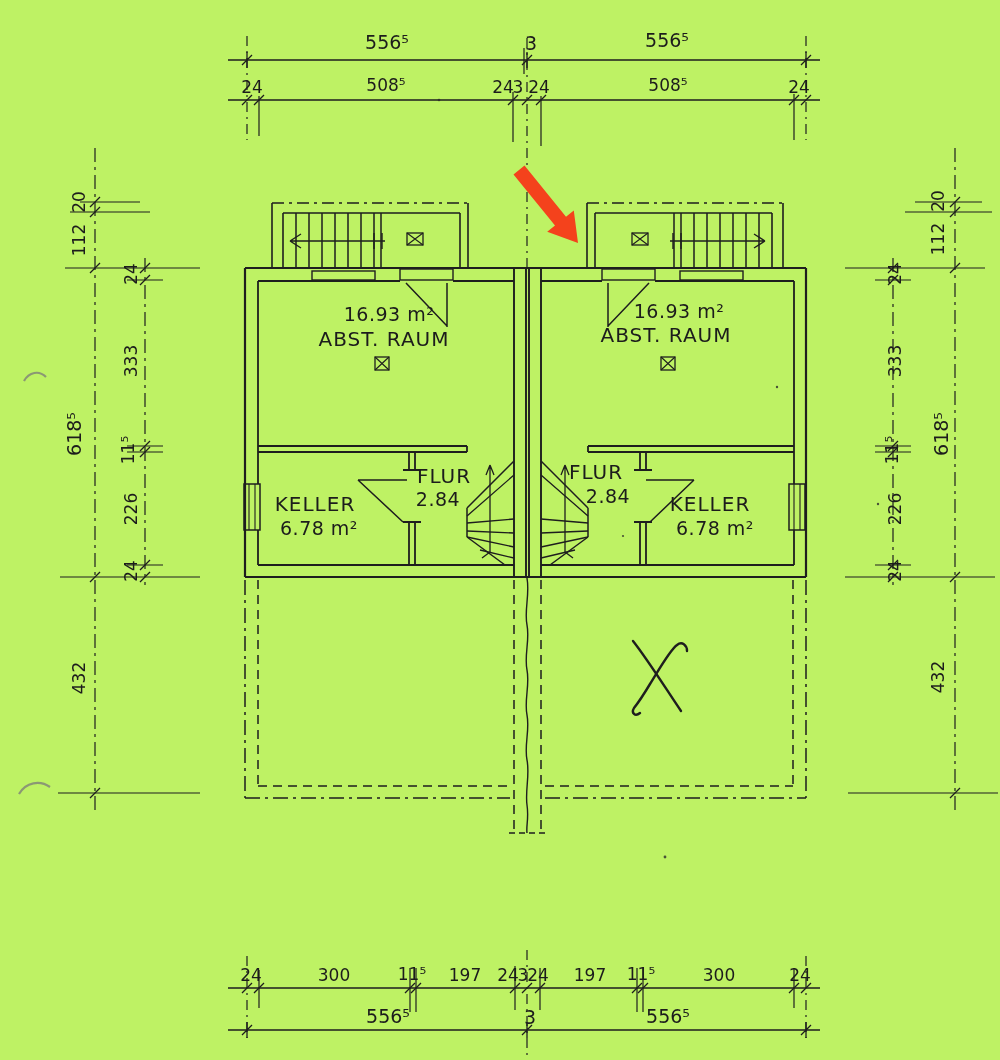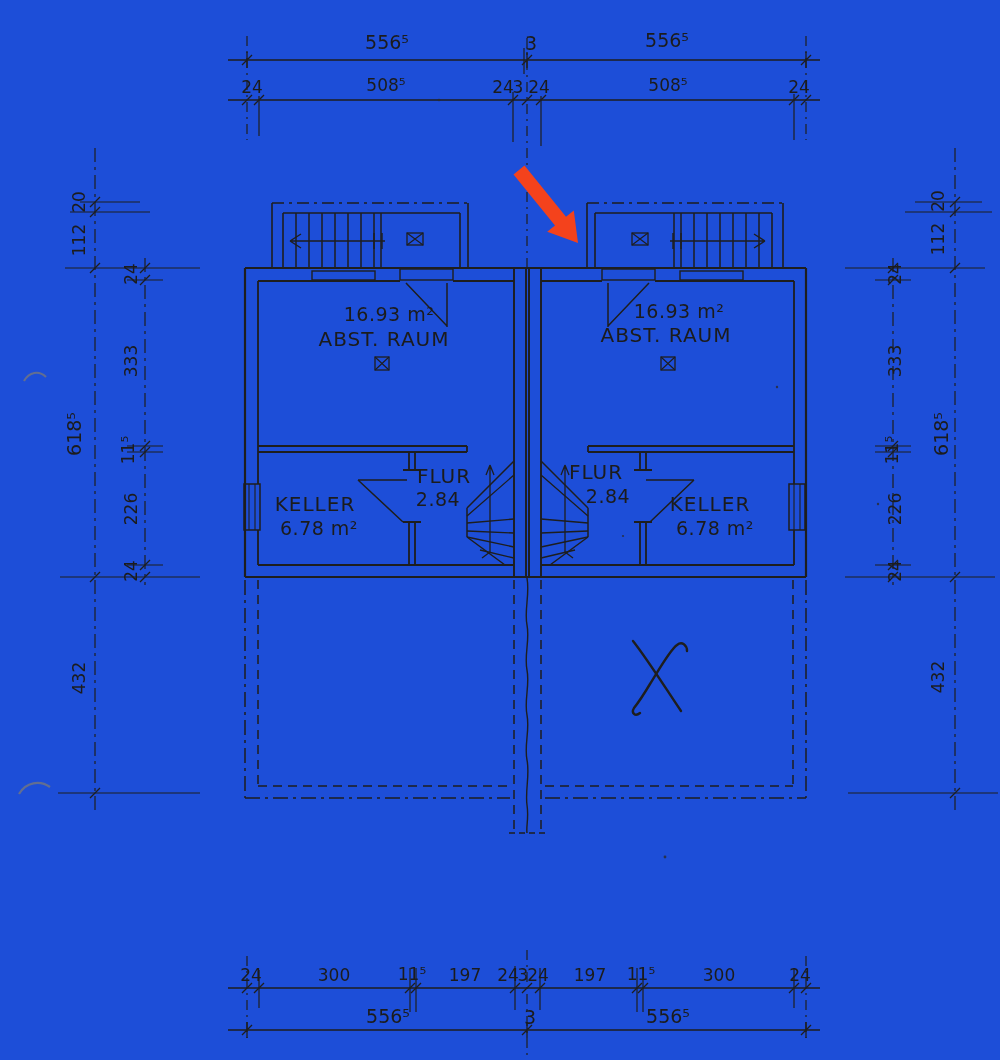--- a/index.html
+++ b/index.html
@@ -1,16 +1,16 @@
 <!DOCTYPE html>
 <html><head>
 <meta charset="utf-8">
 <style>
   html,body{margin:0;padding:0;background:#ffffff;}
-  .page{position:relative;width:1000px;height:1060px;background:#1d4ed8;overflow:hidden;}
+  .page{position:relative;width:1000px;height:1060px;background:#bef264;overflow:hidden;}
   svg{display:block;}
   text{font-family:"DejaVu Sans",sans-serif;fill:#1c1c1c;}
   .dim{font-size:17px;}
   .dimbig{font-size:19px;}
   .room{font-size:20px;letter-spacing:1px;}
   .area{font-size:19px;letter-spacing:0.5px;}
   .ink{stroke:#1e1e1e;fill:none;}
 </style>
 </head>
 <body>

